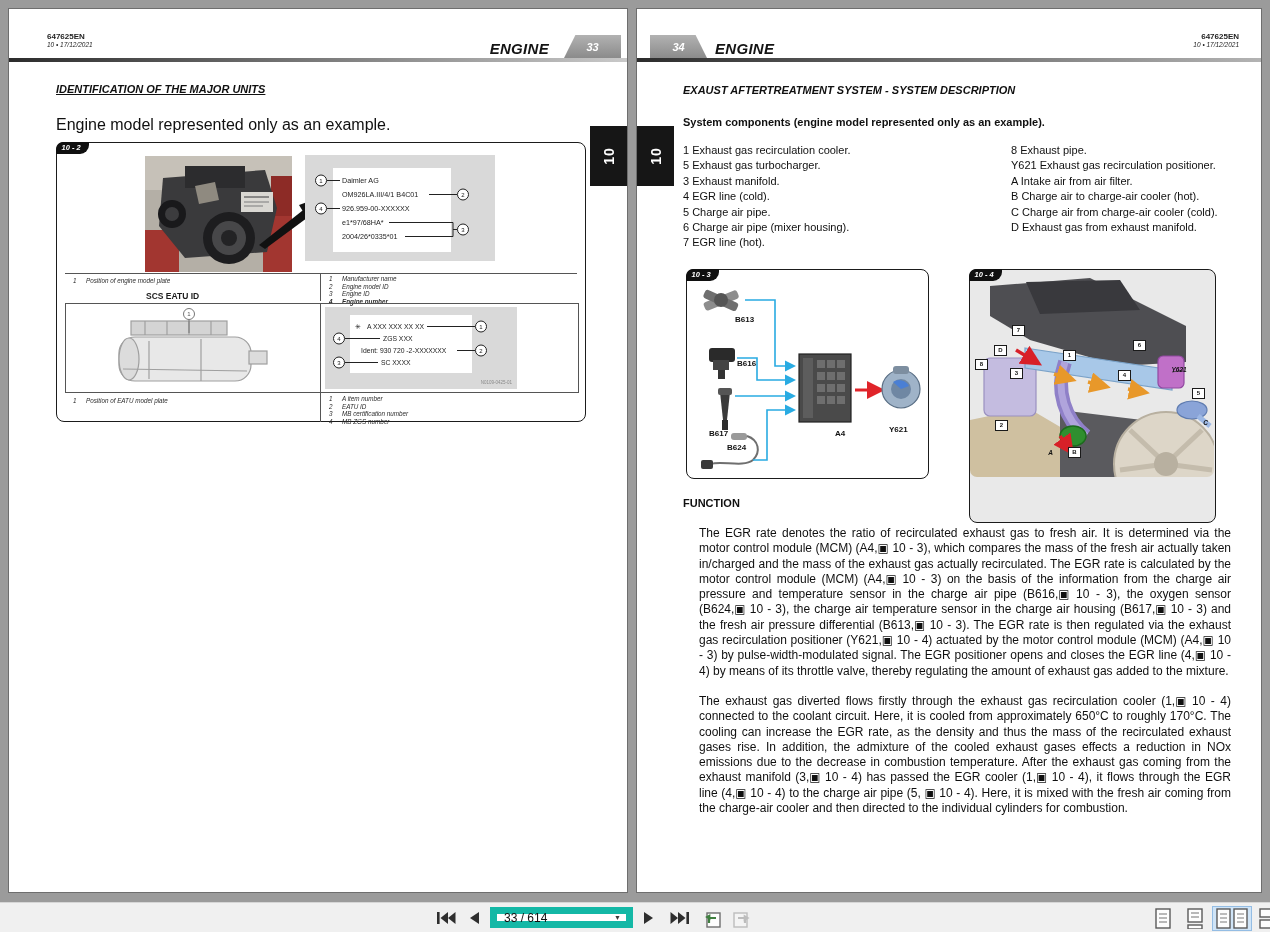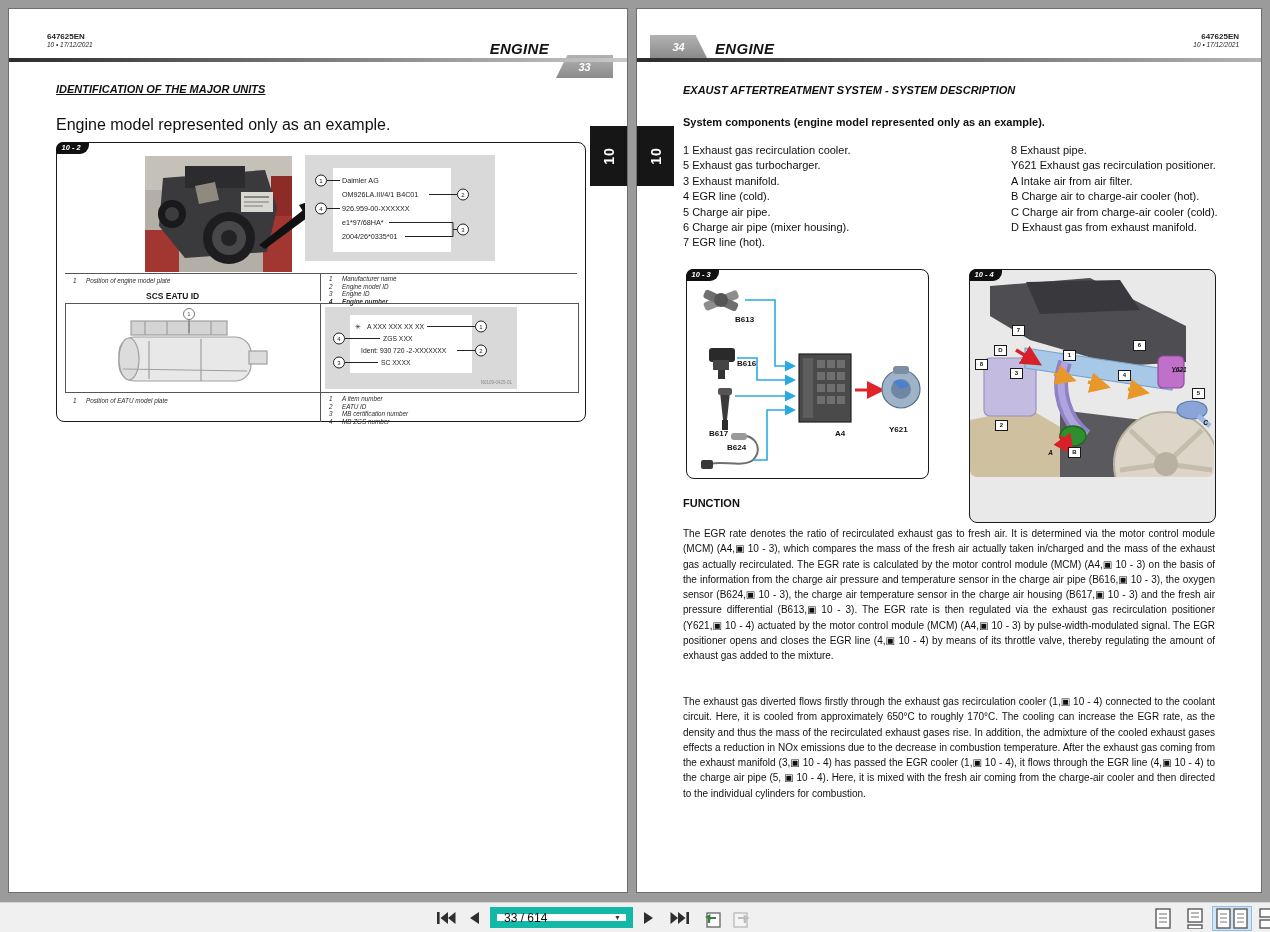--- a/index.html
+++ b/index.html
@@ -15,34 +15,34 @@
 
   
   .hdr-code{font-size:8px;font-weight:bold;color:#1e1e1e;line-height:9px;}
   .hdr-date{font-size:6.5px;font-style:italic;color:#1e1e1e;line-height:8px;}
   .eng{position:absolute;font-size:15px;font-weight:bold;font-style:italic;color:#141414;letter-spacing:.3px;}
   .rule{position:absolute;left:0;right:0;top:49px;height:4px;}
   #page-left .rule{background:linear-gradient(to right,#2c2c2c,#c9c9c9);}
   #page-right .rule{background:linear-gradient(to right,#2c2c2c,#b3b3b3);}
   .page-tab{position:absolute;top:26px;height:23px;width:57px;background:linear-gradient(#b2b2b2,#8b8b8b);
     color:#fff;font-size:11px;font-weight:bold;font-style:italic;display:flex;align-items:center;justify-content:center;}
-  #page-left .page-tab{right:14px;clip-path:polygon(20% 0,100% 0,100% 100%,0 100%);margin-top:20px;}
+  #page-left .page-tab{right:6px;clip-path:polygon(20% 0,100% 0,100% 100%,0 100%);}
   #page-right .page-tab{left:13px;clip-path:polygon(0 0,80% 0,100% 100%,0 100%);}
 
   .chap-tab{position:absolute;top:117px;width:37px;height:60px;background:#161616;color:#fff;
     display:flex;align-items:center;justify-content:center;}
   #page-left .chap-tab{right:0;}
   #page-right .chap-tab{left:0;}
   .chap-tab span{transform:rotate(-90deg);font-weight:bold;font-size:14px;letter-spacing:1px;}
 
   .sec-title{position:absolute;font-size:11px;font-weight:bold;font-style:italic;color:#101010;}
   .body-text{position:absolute;font-size:16px;color:#101010;}
   .subtitle{position:absolute;font-size:11px;font-weight:bold;color:#101010;}
   .comp{font-size:11px;color:#101010;line-height:15.4px;}
-  .para{position:absolute;font-size:10px;line-height:15.3px;text-align:justify;color:#101010;width:532px;}
+  .para{position:absolute;font-size:12px;line-height:15.3px;text-align:justify;color:#101010;width:532px;margin-left:16px;}
 
   
   .fig-box{position:absolute;border:1.5px solid #1b1b1b;border-radius:8px;background:#fff;box-sizing:border-box;}
   .fig-tab{position:absolute;top:-1.5px;left:-1.5px;background:#101010;color:#fff;font-size:7.5px;font-weight:bold;
     font-style:italic;padding:1px 8px 2px 6px;border-radius:7px 1px 9px 1px;z-index:4;}
 
   
   .cap{position:absolute;font-size:6.3px;font-style:italic;color:#2c2c2c;display:flex;}
   .cap .n{width:13px;flex:none;}
   .caplist{position:absolute;display:flex;flex-direction:column;gap:.6px;}

